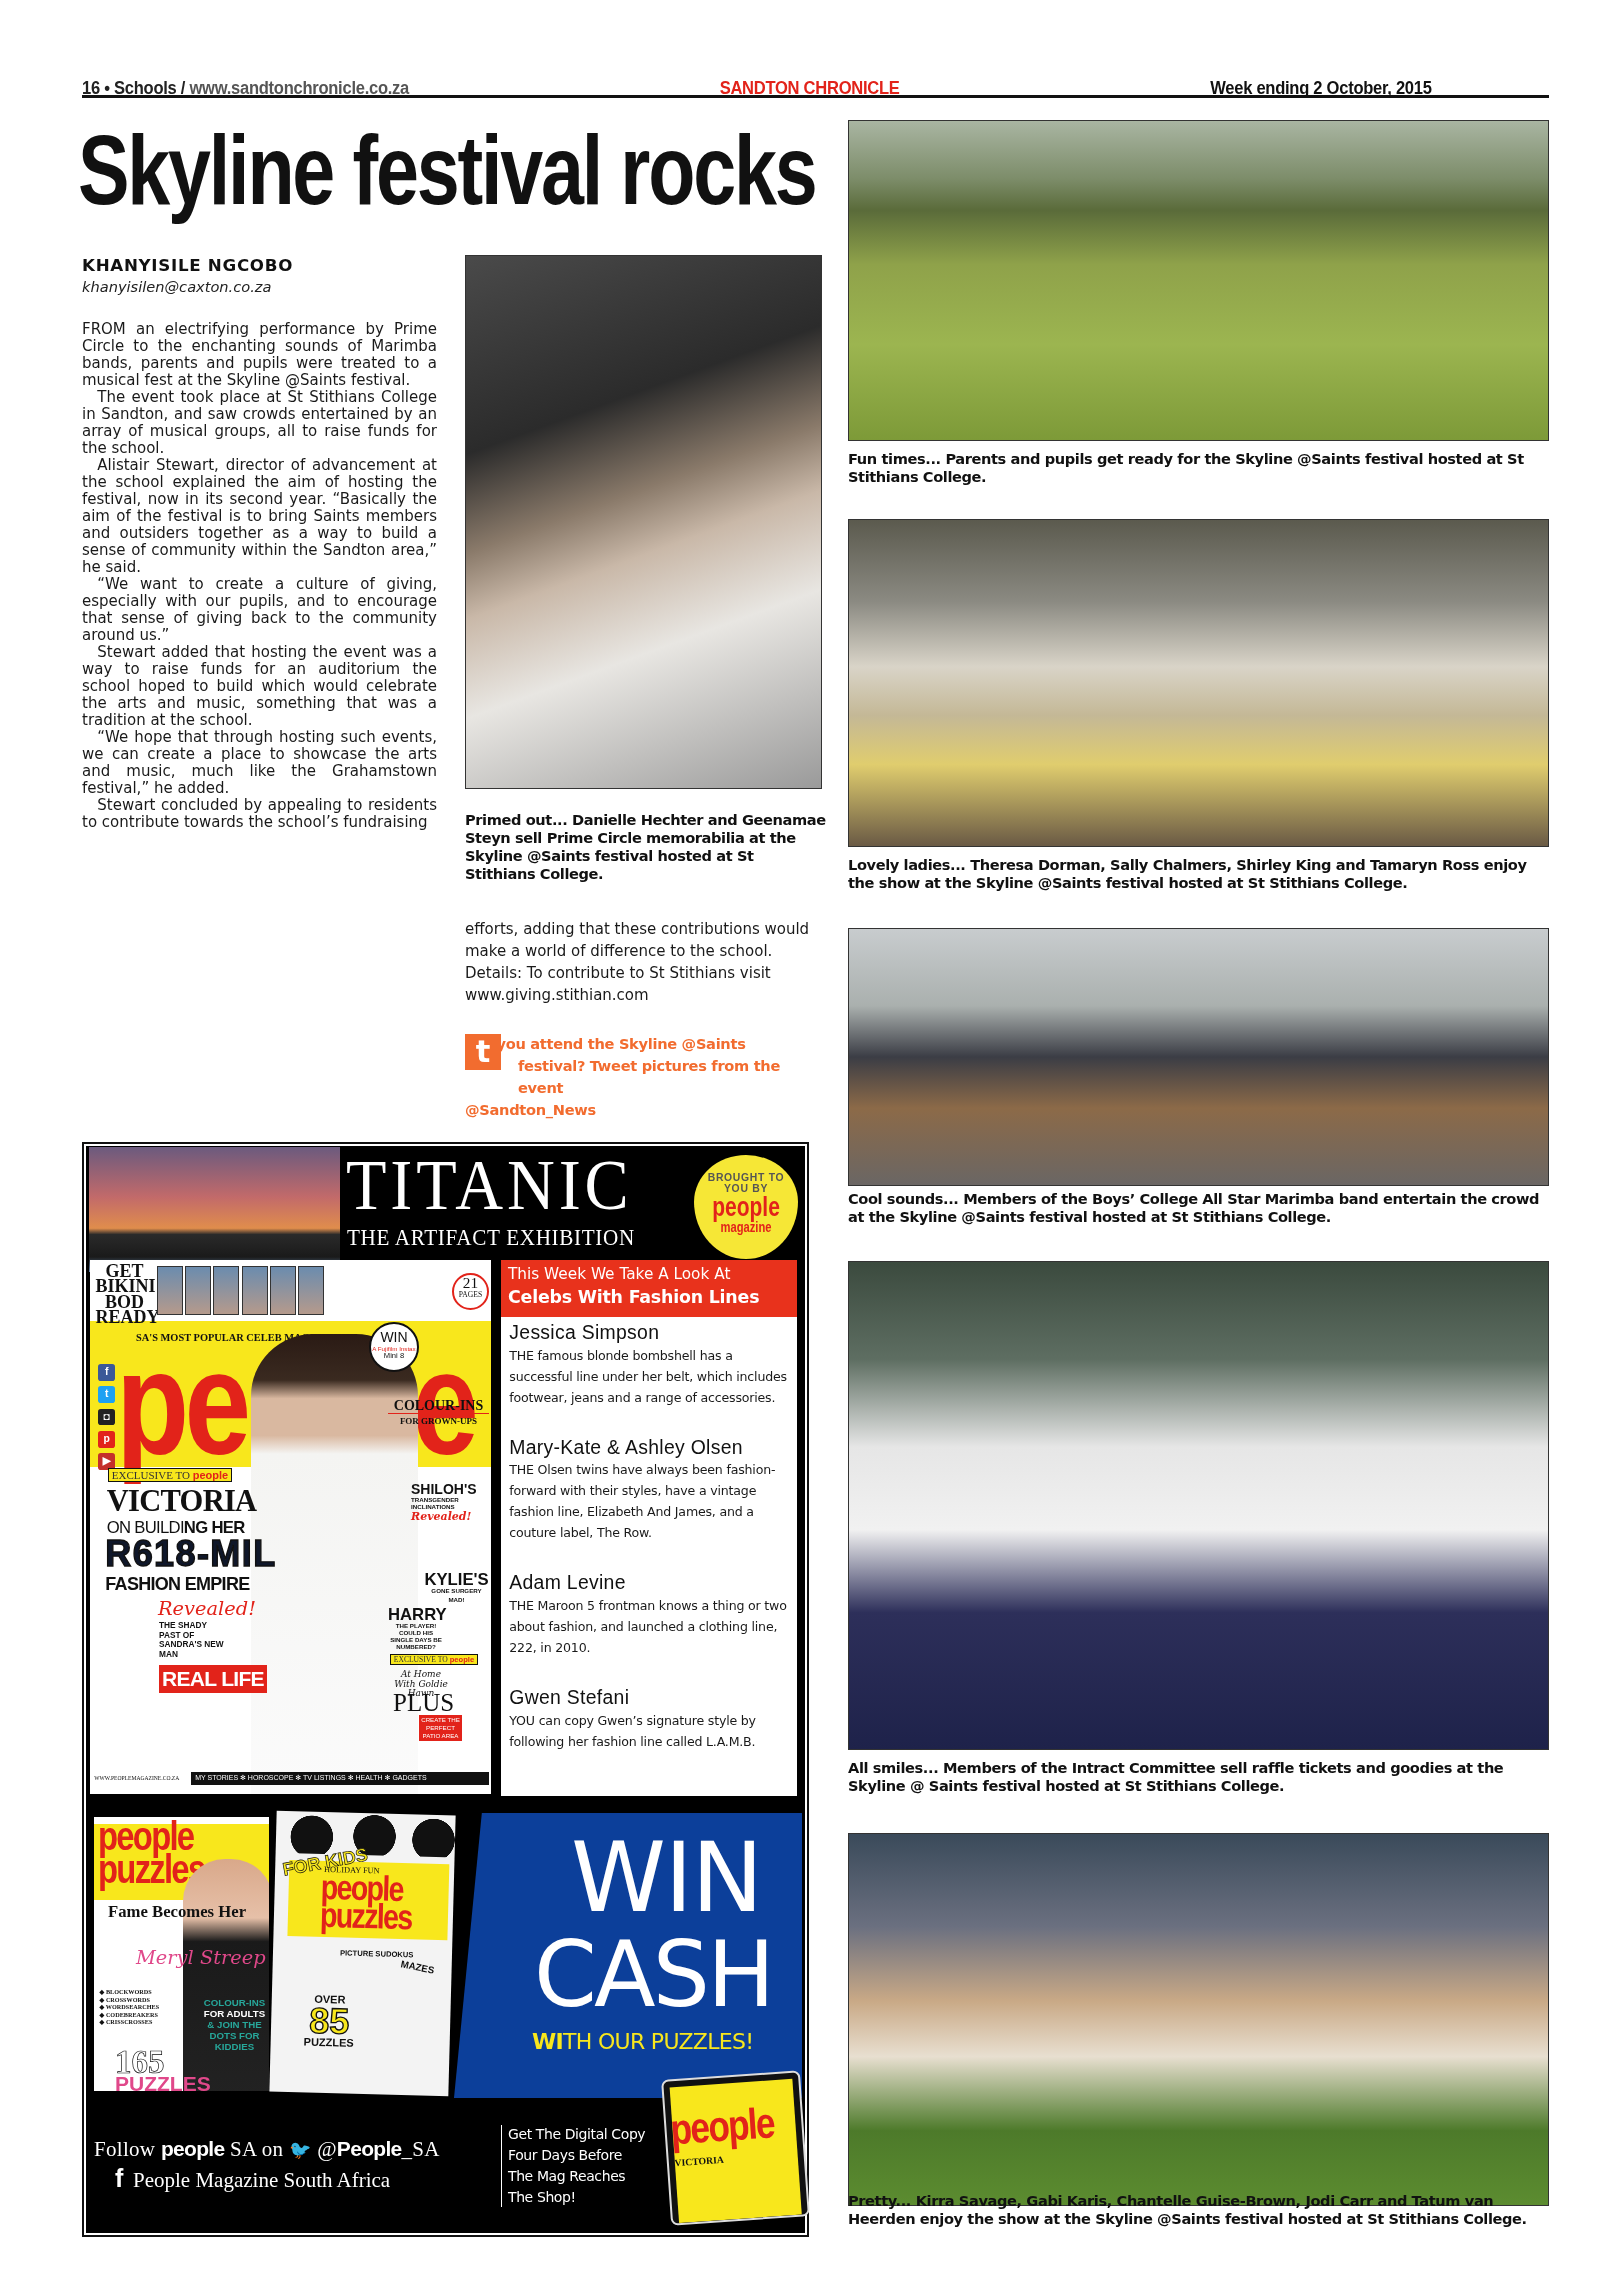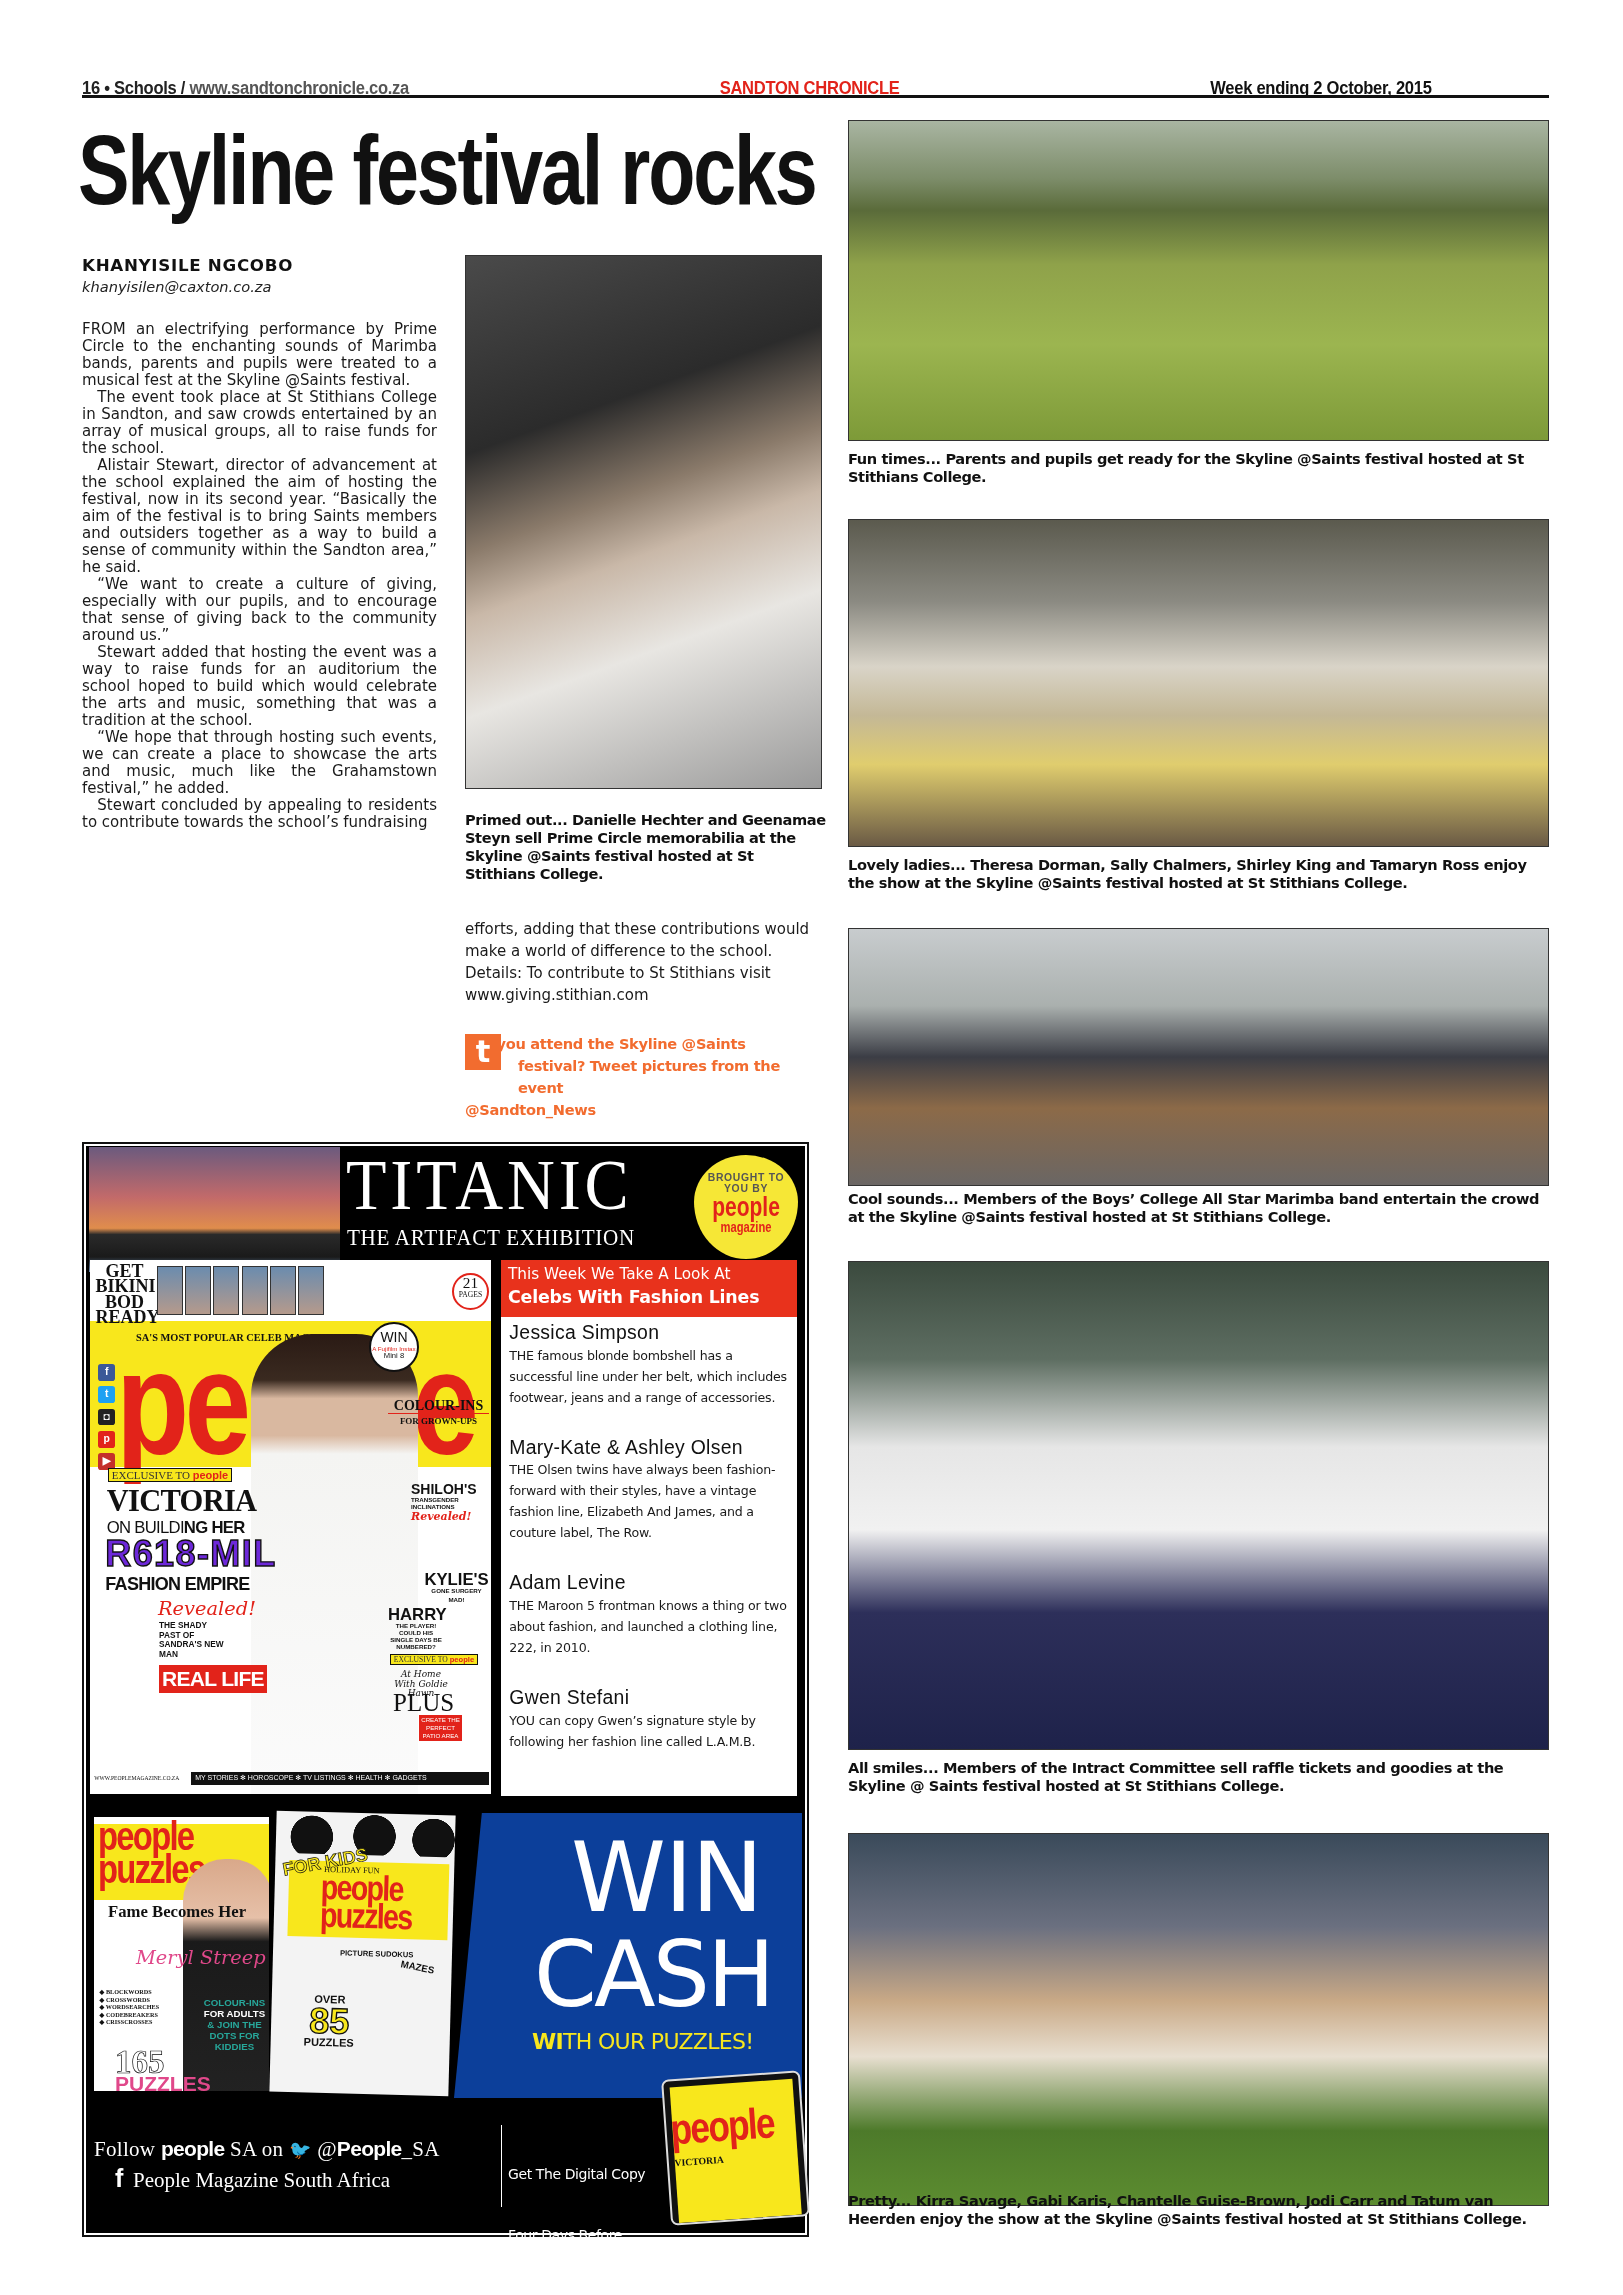--- a/index.html
+++ b/index.html
@@ -79,21 +79,21 @@
   .cover-win .mini { display: block; font-size: 7.6px; line-height: 8.3px; }
   .cover-pages { position: absolute; top: 12.5px; left: 362px; width: 37px; height: 37px; border-radius: 50%; border: 2.1px solid #e2231a; background: #fff; text-align: center; font-family: "Liberation Serif", serif; font-size: 15.3px; line-height: 16.7px; }
   .cover-pages .sm { display: block; font-size: 7.6px; line-height: 8.3px; }
   .cover-colour { position: absolute; top: 139px; left: 298px; width: 101px; font-family: "Liberation Serif", serif; font-weight: bold; font-size: 14px; line-height: 14px; text-align: center; }
   .cover-colour .sub { display: block; font-size: 9px; border-top: 1.4px solid #e2231a; }
   .cover-excl { position: absolute; top: 208px; left: 18px; padding: 0 2.8px; background: #f8e71c; border: 1.4px solid #111; font-family: "Liberation Serif", serif; font-size: 11px; color: #333; }
   .cover-excl b { color: #e2231a; font-family: "Liberation Sans", sans-serif; }
   .cover-victoria { position: absolute; top: 226px; left: 16.7px; font-family: "Liberation Serif", serif; font-weight: bold; font-size: 30.5px; line-height: 30.5px; letter-spacing: -0.7px; }
   .cover-building { position: absolute; top: 258px; left: 16.7px; font-family: "Liberation Sans", sans-serif; font-size: 16.7px; letter-spacing: -0.7px; }
   .cover-building b { font-weight: bold; }
-  .cover-mil { position: absolute; top: 276px; left: 15.3px; font-family: "Liberation Sans", sans-serif; font-weight: bold; font-size: 36px; line-height: 36px; color: #6d28d9; -webkit-text-stroke: 1.4px #111; letter-spacing: 1.4px; }
+  .cover-mil { position: absolute; top: 276px; left: 15.3px; font-family: "Liberation Sans", sans-serif; font-weight: bold; font-size: 36px; line-height: 36px; color: #0f172a; -webkit-text-stroke: 1.4px #111; letter-spacing: 1.4px; }
   .cover-empire { position: absolute; top: 314px; left: 15.3px; font-family: "Liberation Sans", sans-serif; font-weight: bold; font-size: 18px; letter-spacing: -0.7px; }
   .cover-revealed { position: absolute; top: 337px; left: 68px; font-family: "DejaVu Serif", serif; font-style: italic; font-size: 19.4px; color: #e2231a; }
   .cover-shady { position: absolute; top: 361px; left: 69px; width: 69px; font-size: 8.3px; line-height: 9.7px; font-weight: bold; }
   .cover-reallife { position: absolute; top: 405px; left: 69px; width: 108px; height: 28px; background: #e2231a; color: #fff; font-family: "Liberation Sans", sans-serif; font-weight: bold; font-size: 21px; line-height: 28px; text-align: center; letter-spacing: -0.7px; }
   .cover-shiloh { position: absolute; top: 222px; left: 321px; width: 67px; font-family: "Liberation Sans", sans-serif; font-weight: bold; font-size: 14px; line-height: 14px; }
   .cover-shiloh .sm { display: block; font-size: 6.2px; line-height: 7px; }
   .cover-shiloh .red { display: block; color: #e2231a; font-style: italic; font-family: "DejaVu Serif", serif; font-size: 11px; }
   .cover-kylie { position: absolute; top: 312px; left: 333px; width: 67px; text-align: center; font-family: "Liberation Sans", sans-serif; font-weight: bold; font-size: 16.7px; line-height: 15.3px; }
   .cover-kylie .sm { display: block; font-size: 6.2px; line-height: 8.3px; }
   .cover-harry { position: absolute; top: 347px; left: 298px; width: 56px; text-align: center; font-family: "Liberation Sans", sans-serif; font-weight: bold; font-size: 16.7px; line-height: 15.3px; }
@@ -151,21 +151,21 @@
   .tablet-victoria { position: absolute; top: 76px; left: 5.6px; font-family: "Liberation Serif", serif; font-size: 9.7px; font-weight: bold; }
 
   .follow { top: 2135px; left: 94px; width: 403px; color: #fff; font-family: "Liberation Serif", serif; font-size: 21px; line-height: 28px; }
   .follow-l1 { display: block; white-space: nowrap; letter-spacing: 0.3px; }
   .follow-l1 b { font-family: "Liberation Sans", sans-serif; font-weight: bold; letter-spacing: -0.7px; }
   .follow-l2 { display: block; white-space: nowrap; padding-left: 21px; }
   .fb-icon { font-family: "Liberation Sans", sans-serif; font-weight: bold; font-size: 25px; margin-right: 9.7px; }
   .tw-icon { font-size: 18px; }
   .digital-divider { top: 2125px; left: 501px; width: 1.4px; height: 82px; background: #fff; }
   .digital { top: 2124px; left: 508px; width: 118px; color: #fff; font-family: "DejaVu Sans", sans-serif; font-size: 14px; line-height: 21px; letter-spacing: -0.4px; }
-  .digital span { display: block; white-space: nowrap; margin-top: 40px; }
+  .digital span { display: block; white-space: nowrap; }
 </style>
 </head>
 <body>
 
 <div class="abs hdr">
   <div class="hdr-left">
     <span>16 • Schools /</span>
     <span class="url">www.sandtonchronicle.co.za</span>
   </div>
   <div class="hdr-mid">SANDTON CHRONICLE</div>

